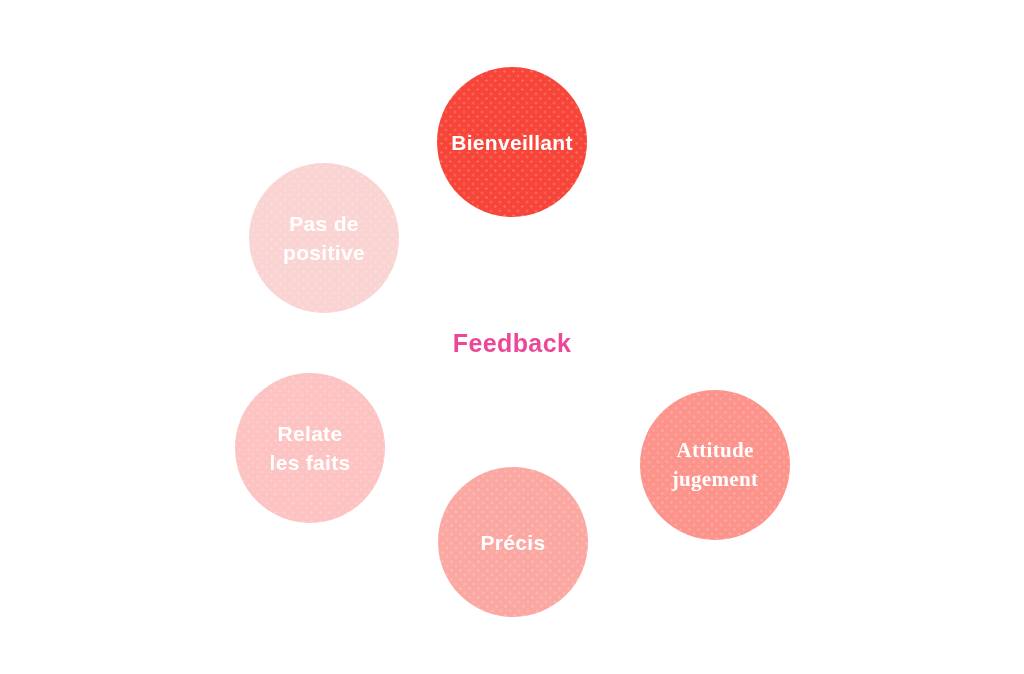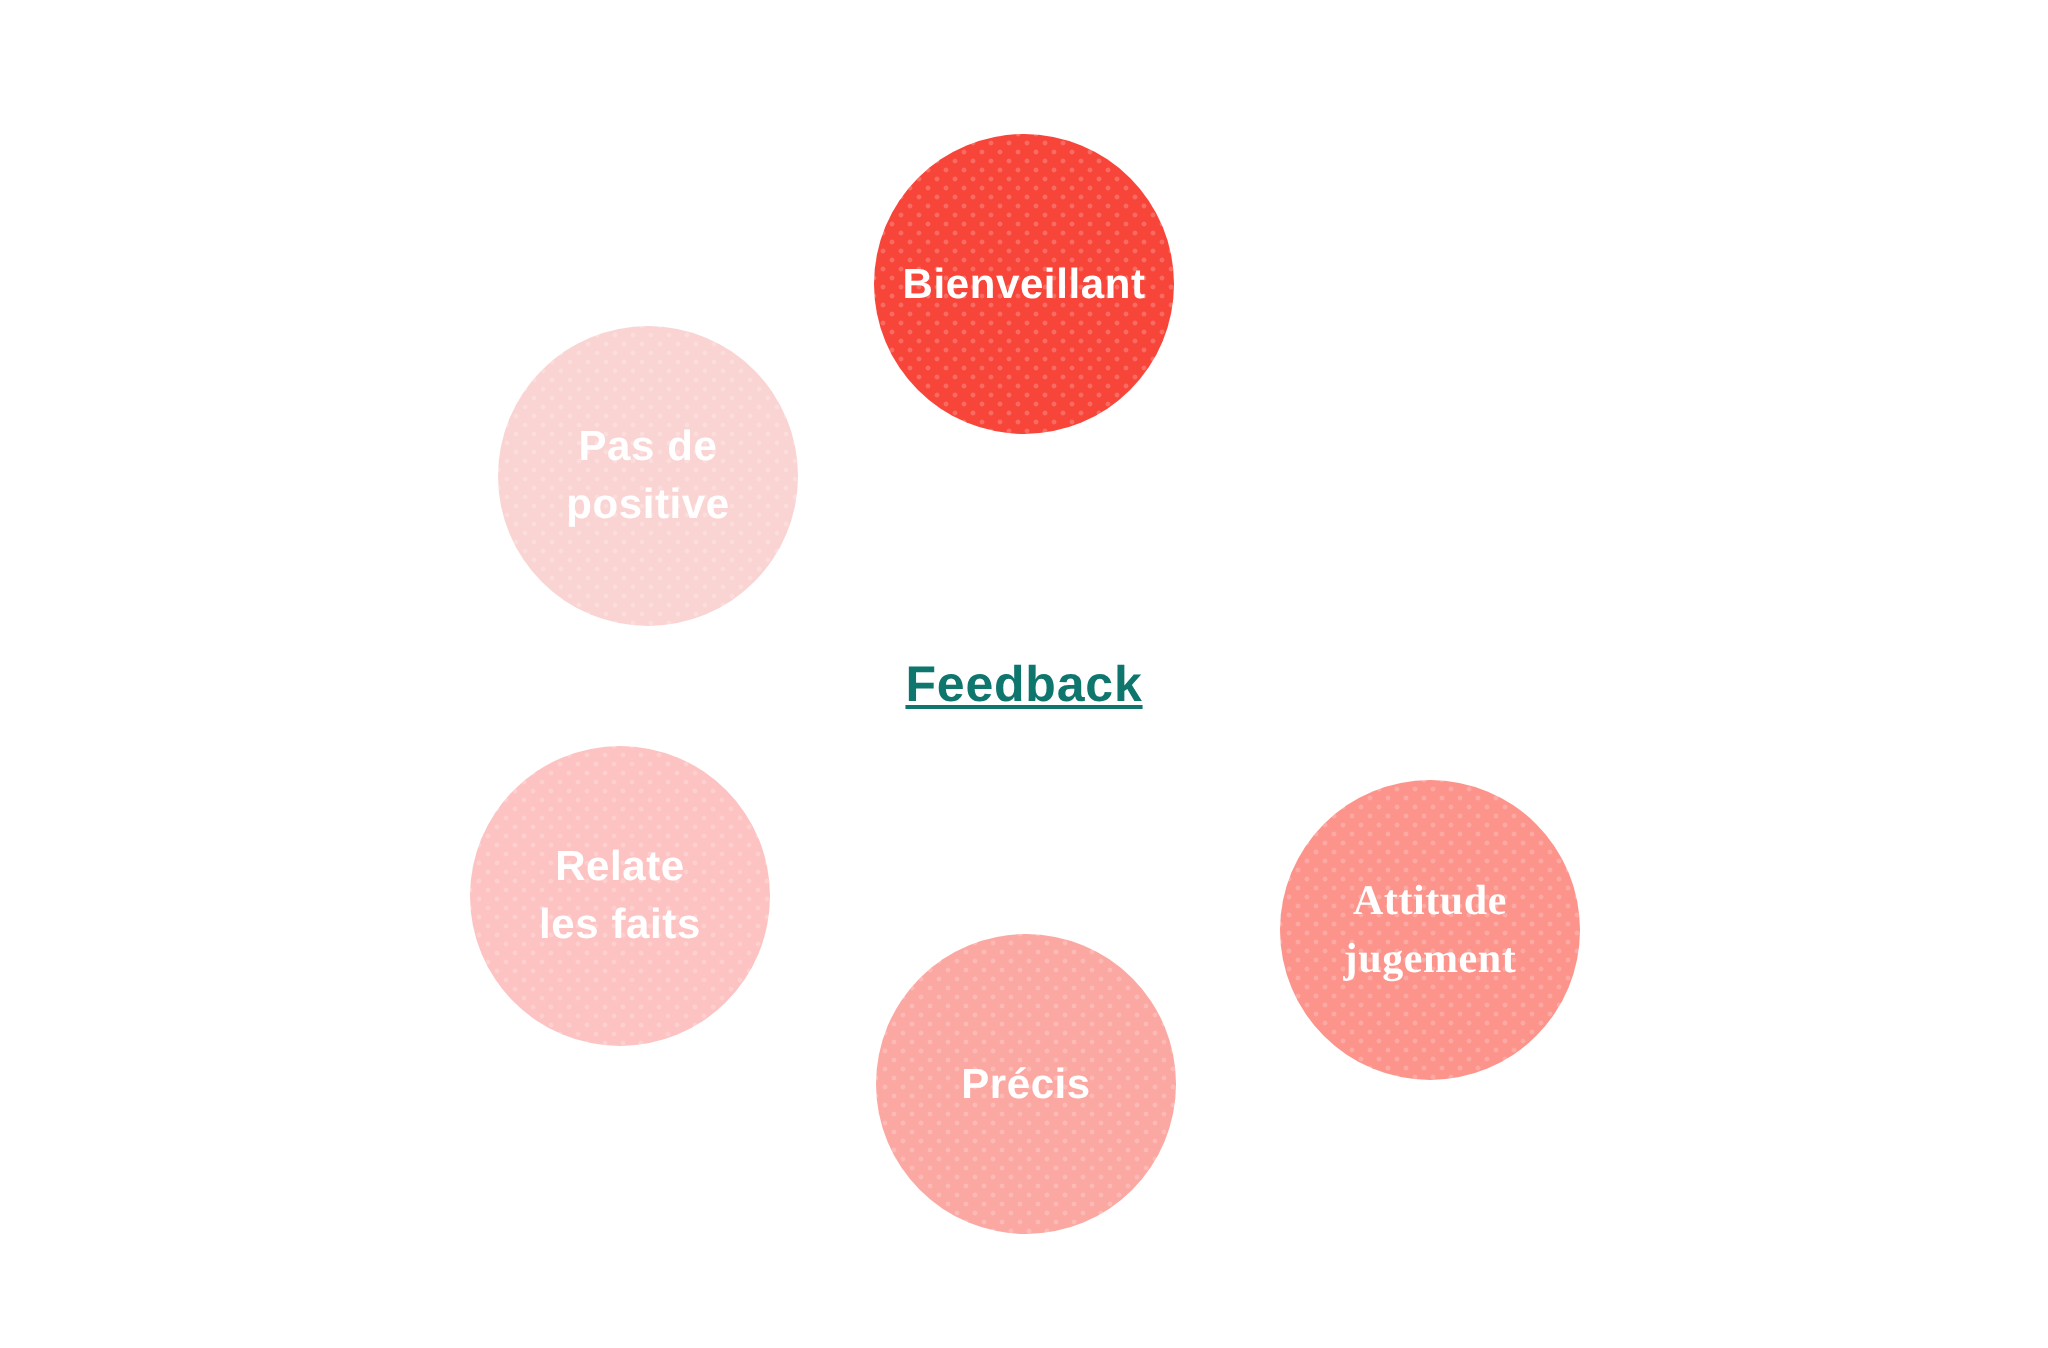--- a/index.html
+++ b/index.html
@@ -96,15 +96,15 @@
     </div>
   </div>
 
   <div class="circle c5" style="background-color: rgb(250, 212, 211);">
     <div class="circle-label" style="color: rgb(255, 255, 255);">
       <span class="line">Pas de</span>
       <span class="line">positive</span>
     </div>
   </div>
 
-  <div class="center-label" style="color: #0f766e; text-decoration: underline;">Feedback</div>
+  <div class="center-label" style="color: #ec4899;">Feedback</div>
 
 </div>
 
 </body></html>

